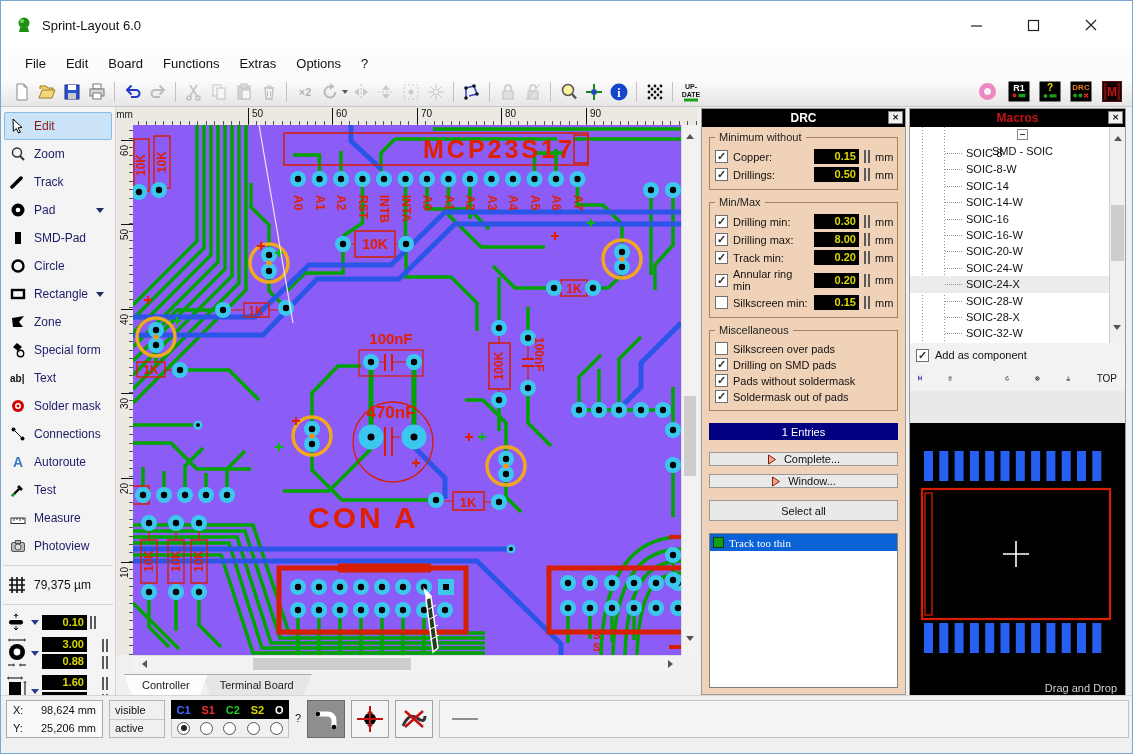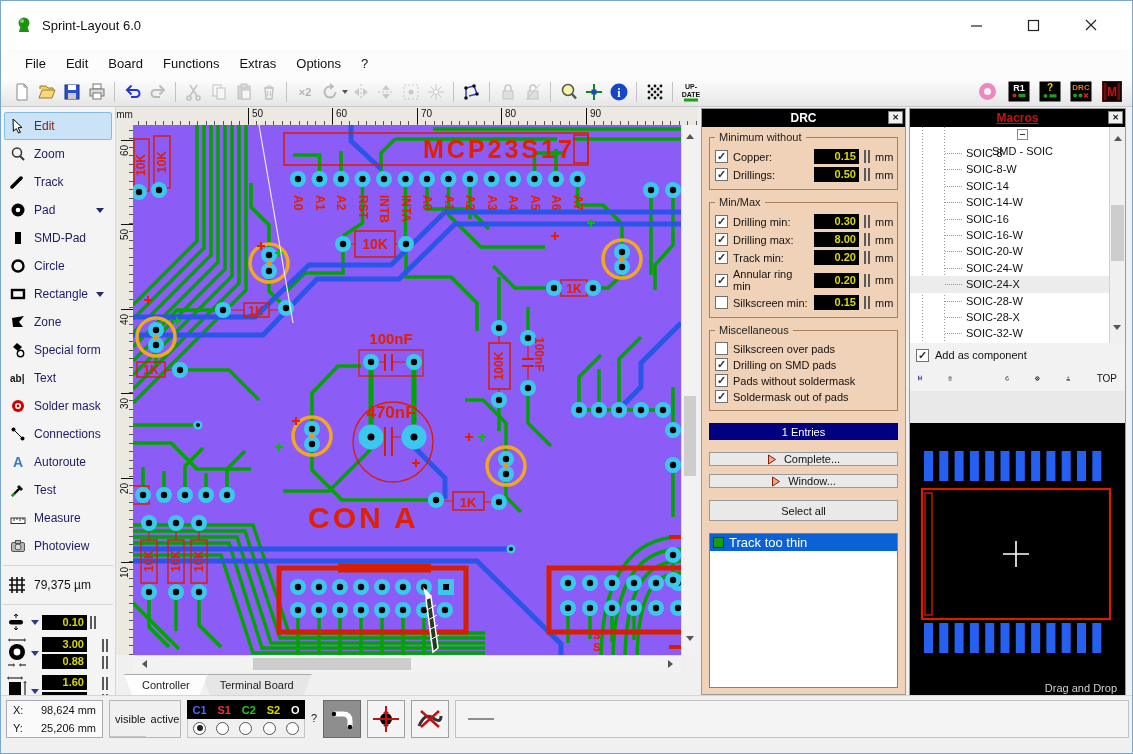--- a/index.html
+++ b/index.html
@@ -58,38 +58,38 @@
   
   .tabsrow{position:absolute;left:115px;top:671px;width:582px;height:23px;background:#f0f0f0;display:flex;align-items:flex-end;padding-left:8px;box-sizing:border-box;}
   .tab{height:20px;line-height:20px;padding:0 18px;font-size:11px;color:#222;background:#e6e6e6;
     clip-path:polygon(0 0,100% 0,calc(100% - 8px) 100%,8px 100%);margin-right:-6px;border-top:1px solid #aaa;}
   .tab.active{background:#fdfdfd;z-index:2;}
   
   .panel{position:absolute;top:107px;height:587px;display:flex;flex-direction:column;border:1px solid #9a9a9a;box-sizing:border-box;}
   #drc{left:700px;width:205px;background:#f0d2b8;}
   #macros{left:908px;width:217px;background:#f2f2f2;}
   .phead{height:18px;background:#000;color:#fff;display:flex;align-items:center;justify-content:center;font-size:12px;font-weight:bold;position:relative;flex:none;}
-  #macros .ptitle{color:#c41414;text-decoration:underline;}
+  #macros .ptitle{color:#c41414;}
   .pclose{position:absolute;right:2px;top:2px;width:15px;height:13px;background:#efefef;border:1px solid #808080;font-size:8px;line-height:12px;text-align:center;color:#111;box-sizing:border-box;}
   .pclose::after{content:"✕";}
   
   .drcbody{flex:1;display:flex;flex-direction:column;padding:10px 7px 6px;gap:12px;overflow:hidden;}
   .grp{border:1px solid #a8805c;position:relative;padding:8px 5px 4px;}
   .grp-title{position:absolute;top:-7px;left:5px;background:#f0d2b8;padding:0 4px;font-size:11px;color:#222;}
   .drow{display:flex;align-items:center;gap:5px;margin:3px 0;font-size:11px;color:#111;}
   .cb{width:13px;height:13px;background:#fff;border:1px solid #707070;position:relative;flex:none;box-sizing:border-box;}
   .cb.on::after{content:"✓";position:absolute;left:1px;top:-1px;font-size:11px;color:#333;font-weight:bold;}
   .drow .lbl{flex:1;}
   .unit{font-size:11px;width:17px;}
   .entries{height:17px;background:#000080;color:#fff;font-size:11px;display:flex;align-items:center;justify-content:center;flex:none;}
   .btnrow{display:flex;gap:8px;flex-direction:column;}
   .pbtn{flex:1;height:22px;background:#e9e9e9;border:1px solid #999;display:flex;align-items:center;justify-content:center;gap:7px;font-size:11px;color:#111;}
   .selectall{height:19px;background:#e9e9e9;border:1px solid #999;font-size:11px;display:flex;align-items:center;justify-content:center;color:#111;flex:none;}
   .errlist{flex:1;background:#fff;border:1px solid #808080;}
-  .errrow{height:17px;display:flex;align-items:center;gap:5px;padding:0 3px;background:#0b61d6;color:#fff;font-size:13px;}
+  .errrow{height:17px;display:flex;align-items:center;gap:5px;padding:0 3px;background:#0b61d6;color:#fff;font-size:11px;font-family:Liberation Serif, serif;}
   .errsq{width:9px;height:9px;background:#12a012;border:1px solid #0a3a0a;flex:none;}
   
   .tree{height:216px;background:#fff;display:flex;font-size:11px;color:#111;flex:none;}
   .tree-items{flex:1;padding-top:2px;background:
       repeating-linear-gradient(180deg,#999 0 1px,transparent 1px 3px) 12px 0/1px 100% no-repeat,
       repeating-linear-gradient(180deg,#999 0 1px,transparent 1px 3px) 34px 0/1px 100% no-repeat;}
   .troot{display:flex;align-items:center;height:16px;gap:5px;padding-left:26px;flex-direction:column;}
   .texp{width:11px;height:11px;border:1px solid #888;background:#fff;position:relative;flex:none;box-sizing:border-box;}
   .texp::after{content:"";position:absolute;left:2px;top:4px;width:5px;height:1px;background:#333;}
   .titem{height:16.4px;line-height:16.4px;padding-left:56px;position:relative;}
@@ -101,21 +101,21 @@
   .iconsrow{height:26px;display:flex;align-items:center;gap:26px;padding:0 8px;flex:none;}
   .toplabel{font-size:10px;color:#111;}
   .graygap{height:32px;background:#e9e9e9;flex:none;}
   .preview{flex:1;background:#000;position:relative;}
   .dragdrop{position:absolute;right:8px;bottom:4px;color:#cfcfcf;font-size:11px;}
   
   .statusbar{position:absolute;left:0;top:694px;width:1133px;height:47px;background:#f0f0f0;border-top:1px solid #d6d6d6;
     display:flex;align-items:flex-start;padding:4px 5px;box-sizing:border-box;gap:6px;}
   .coords{width:97px;height:38px;border:1px solid #a8adb3;background:#fafafa;font-size:11px;color:#111;padding:3px 6px;box-sizing:border-box;display:flex;flex-direction:column;justify-content:space-between;}
   .crow{display:flex;justify-content:space-between;}
-  .visact{width:72px;height:38px;border:1px solid #b6b6b6;font-size:11px;color:#111;display:flex;box-sizing:border-box;}
+  .visact{width:56px;height:38px;border:1px solid #b6b6b6;font-size:11px;color:#111;display:flex;flex-direction:column;box-sizing:border-box;}
   .visact>div{flex:1;display:flex;align-items:center;padding-left:5px;}
   .visact>div:first-child{border-bottom:1px solid #c8c8c8;}
   .layers{display:flex;flex-direction:column;width:118px;}
   .lchips{height:19px;background:#000;display:flex;align-items:center;justify-content:space-around;font-size:11px;font-weight:bold;}
   .lradios{height:19px;display:flex;align-items:center;justify-content:space-around;border:1px solid #c4c4c4;border-top:none;box-sizing:border-box;}
   .radio{width:13px;height:13px;border-radius:50%;background:#fff;border:1px solid #555;position:relative;box-sizing:border-box;}
   .radio.sel::after{content:"";position:absolute;left:2.5px;top:2.5px;width:6px;height:6px;border-radius:50%;background:#222;}
   .qmark{font-size:11px;color:#111;margin-top:12px;}
   .sbtn{width:38px;height:38px;border:1px solid #a0a0a0;background:#f4f4f4;display:flex;align-items:center;justify-content:center;box-sizing:border-box;}
   .sbtn.pressed{background:#8e8e8e;border-color:#6a6a6a;}

